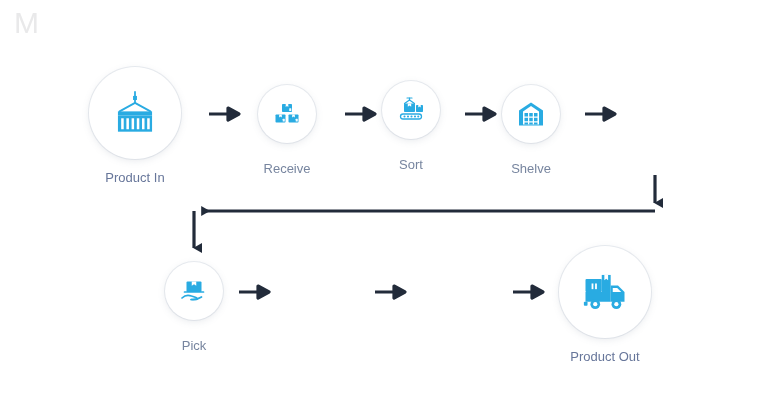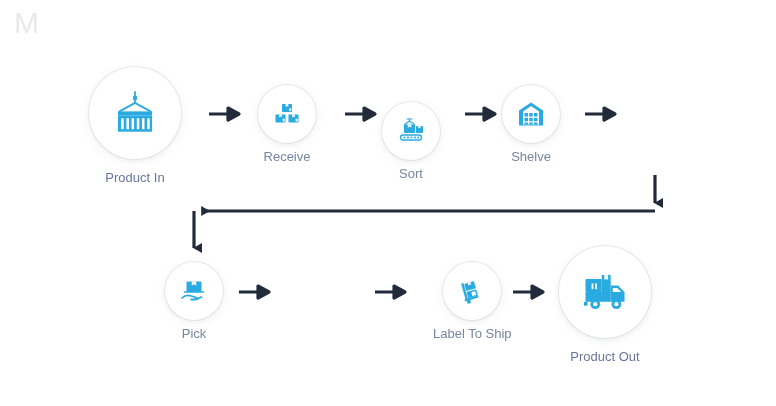--- a/index.html
+++ b/index.html
@@ -49,21 +49,21 @@
     box-shadow: 0 2px 7px rgba(125,135,155,0.17),
                 0 0 0 1px rgba(232,235,240,0.85);
   }
   .disc.big  { width: 92px; height: 92px; }
   .disc.small{ width: 58px; height: 58px; }
 
   .disc.big svg  { width: 52px; height: 52px; display:block; }
   .disc.small svg{ width: 32px; height: 32px; display:block; }
 
   .node-label {
-    margin-top: 7px;
+    margin-top: 19px;
     text-align: center;
     color: #6f7f9b;
     white-space: nowrap;
     line-height: 1;
   }
   .node.primary .node-label {
     font-size: 13px;
     margin-top: 12px;
     color: #67769a;
   }
@@ -171,21 +171,21 @@
     </div>
     <div class="node-label">Receive</div>
   </div>
 
   <div class="arrow-h" style="left:344px; top:105px;">
     <svg viewBox="0 0 34 18">
         <path d="M1 9 H23 M20 3 L31 9 L20 15 Z" stroke="#222b3a" stroke-width="3.2" fill="#222b3a" stroke-linejoin="round"></path>
       </svg>
   </div>
 
-  <div class="node step" style="left:382px; top:102px;">
+  <div class="node step" style="left:382px; top:81px;">
     <div class="disc small">
       <svg viewBox="0 0 64 64">
         <g stroke="#29abe2" stroke-width="2.4" fill="none" stroke-linecap="round">
           <path d="M24 8 h10"></path>
           <path d="M29 8 v4"></path>
           <path d="M29 12 L19 19"></path>
           <path d="M29 12 L39 19"></path>
         </g>
         <rect x="18" y="19" width="22" height="17" rx="1.6" fill="#29abe2"></rect>
         <path d="M25.6 19 h6.8 v6.5 l-3.4 -2.4 -3.4 2.4 z" fill="#ffffff"></path>
@@ -257,36 +257,20 @@
       </svg>
   </div>
 
 
   <div class="arrow-h" style="left:374px; top:283px;">
     <svg viewBox="0 0 34 18">
         <path d="M1 9 H23 M20 3 L31 9 L20 15 Z" stroke="#222b3a" stroke-width="3.2" fill="#222b3a" stroke-linejoin="round"></path>
       </svg>
   </div>
 
-  <div class="node step" style="left:433px; top:262px;">
-    <div class="disc small">
-      <svg viewBox="0 0 64 64">
-        <g transform="rotate(-16 32 32)">
-          <path d="M15 12 h5 v34 h-5 z" fill="#29abe2"></path>
-          <path d="M15 46 h24" stroke="#29abe2" stroke-width="4.5" stroke-linecap="round"></path>
-          <rect x="21" y="14" width="20" height="15" rx="1.5" fill="#29abe2"></rect>
-          <path d="M28 14 h6 v6 l-3 -2.2 -3 2.2 z" fill="#ffffff"></path>
-          <rect x="21" y="31" width="20" height="13" rx="1.5" fill="#29abe2"></rect>
-          <rect x="30" y="34" width="8" height="8" rx="1" fill="#ffffff"></rect>
-          <circle cx="20" cy="51" r="4" fill="#29abe2"></circle>
-        </g>
-      </svg>
-    </div>
-    <div class="node-label">Label To Ship</div>
-  </div>
 
   <div class="arrow-h" style="left:512px; top:283px;">
     <svg viewBox="0 0 34 18">
         <path d="M1 9 H23 M20 3 L31 9 L20 15 Z" stroke="#222b3a" stroke-width="3.2" fill="#222b3a" stroke-linejoin="round"></path>
       </svg>
   </div>
 
   <div class="node primary" style="left:559px; top:246px;justify-content:flex-end;">
     <div class="disc big">
       <svg viewBox="0 0 64 64">

